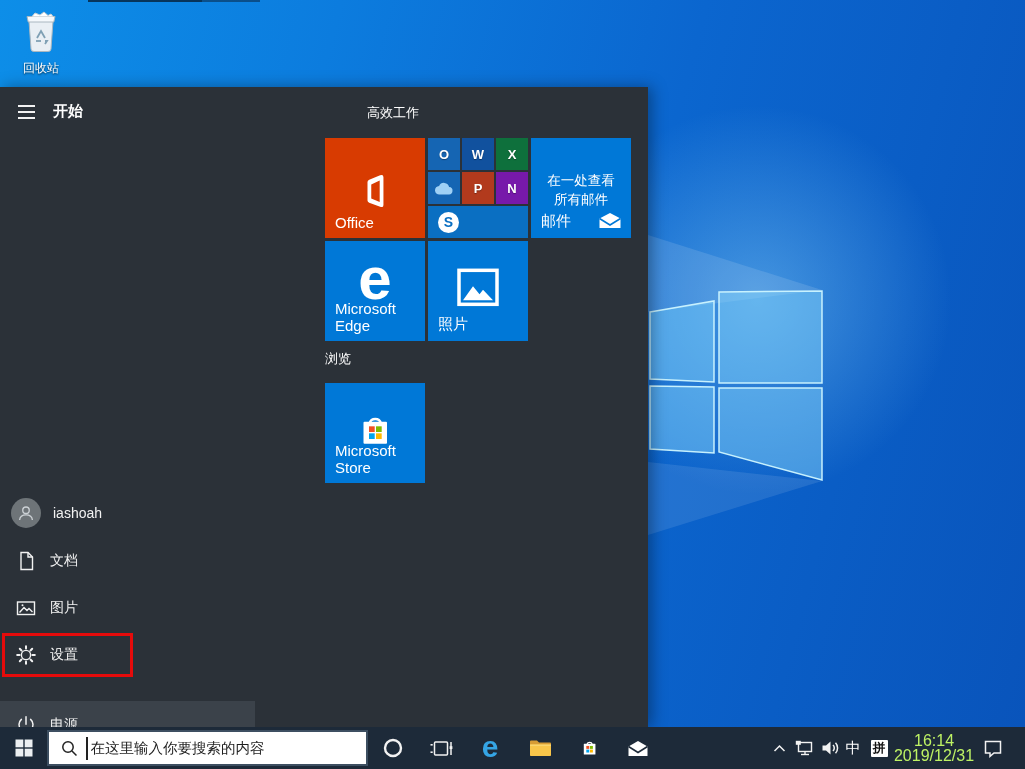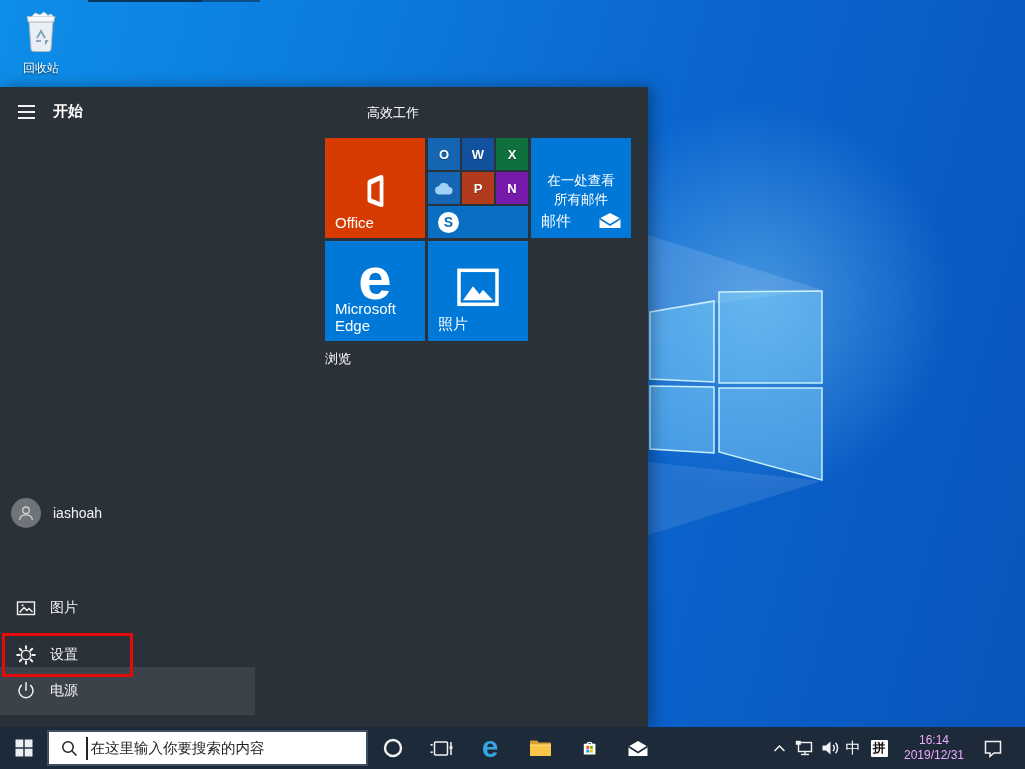--- a/index.html
+++ b/index.html
@@ -81,21 +81,21 @@
   .caret { width:1.5px; height:23px; background:#222; margin-left:8px; flex:0 0 auto; }
   .tb-search input {
     flex:1; border:none; outline:none; background:transparent;
     font-family:inherit; font-size:14.5px; color:#0f172a; padding:0 6px 0 3px;
   }
   .tb-search input::placeholder { color:#1f1f1f; opacity:1; }
   .edge-tb-e { font-size:30px; font-weight:700; color:#35a5e5; line-height:1; margin-top:-3px; }
   .tray-text { color:#fff; font-size:15px; }
   .ime-box { width:17px; height:17px; background:#fff; color:#111; border-radius:1px;
     display:flex; align-items:center; justify-content:center; font-size:12.5px; font-weight:700; }
-  .tb-clock { color:#f0abfc; font-size:12px; line-height:15px; text-align:center; }
+  .tb-clock { color:#bef264; font-size:16px; line-height:15px; text-align:center; }
 </style>
 </head>
 <body>
 
 <div class="screen">
 
   <div class="wallpaper">
     <svg width="1025" height="727" viewBox="0 0 1025 727">
       <polygon points="648,235 822,290 648,312" fill="rgba(255,255,255,0.12)"></polygon>
       <polygon points="648,462 822,481 648,535" fill="rgba(255,255,255,0.10)"></polygon>
@@ -139,20 +139,27 @@
     <div class="nav-item" style="top:402px;">
       <div class="avatar">
         <svg width="20" height="20" viewBox="0 0 21 21" fill="none" stroke="#ccd1d5" stroke-width="1.4">
           <circle cx="10.5" cy="7.6" r="3.4"></circle>
           <path d="M3.8 17.8 C4.1 13.6 7 12.4 10.5 12.4 C14 12.4 16.9 13.6 17.2 17.8"></path>
         </svg>
       </div>
       <span class="nav-label" style="margin-left:12px;">iashoah</span>
     </div>
 
+    <div class="nav-item" style="top:450px;">
+      <svg class="nav-ic" viewBox="0 0 22 22" fill="none" stroke="#f2f2f2" stroke-width="1.4">
+        <path d="M6 2.5 h7 l4.5 4.5 v12.5 h-11.5 z"></path>
+        <path d="M13 2.5 v4.5 h4.5"></path>
+      </svg>
+      <span class="nav-label">文档</span>
+    </div>
 
     <div class="nav-item" style="top:544px;">
       <svg class="nav-ic" viewBox="0 0 22 22" fill="none" stroke="#f2f2f2" stroke-width="1.4">
         <circle cx="11" cy="11" r="4.6"></circle>
         <g stroke-width="2" stroke-linecap="round">
           <line x1="11" y1="2.2" x2="11" y2="4.6"></line>
           <line x1="11" y1="17.4" x2="11" y2="19.8"></line>
           <line x1="2.2" y1="11" x2="4.6" y2="11"></line>
           <line x1="17.4" y1="11" x2="19.8" y2="11"></line>
           <line x1="4.8" y1="4.8" x2="6.5" y2="6.5"></line>
@@ -166,21 +173,21 @@
 
     <div class="nav-item" style="top:497px;">
       <svg class="nav-ic" viewBox="0 0 22 22" fill="none" stroke="#f2f2f2" stroke-width="1.4">
         <rect x="2.5" y="5" width="17" height="12.5"></rect>
         <path d="M4.5 15.5 L9 10.5 L12 13.5 L14 11.5 L17.5 15"></path>
         <circle cx="7.5" cy="8.3" r="1" fill="#f2f2f2" stroke="none"></circle>
       </svg>
       <span class="nav-label">图片</span>
     </div>
 
-    <div class="nav-item hovered" style="top:580px;">
+    <div class="nav-item hovered" style="top:614px;">
       <svg class="nav-ic" viewBox="0 0 22 22" fill="none" stroke="#f2f2f2" stroke-width="1.5" stroke-linecap="round">
         <path d="M11 2.8 v7.4"></path>
         <path d="M6.4 5.4 A7 7 0 1 0 15.6 5.4"></path>
       </svg>
       <span class="nav-label">电源</span>
     </div>
 
     <div class="group-label" style="left:325px;top:17px;margin-left:42px;">高效工作</div>
 
     <div class="tile" style="left: 325px; top: 51px; background-color: rgb(216, 59, 1);">
@@ -235,20 +242,31 @@
     <div class="tile" style="left: 428px; top: 154px; background-color: rgb(0, 120, 215);">
       <svg class="tile-center-ic" width="46" height="46" viewBox="0 0 46 46">
         <rect x="4" y="6" width="38" height="34" fill="none" stroke="#fff" stroke-width="3.5"></rect>
         <path d="M8 36 L18 22 L24.5 30 L28 25.5 L38 36 Z" fill="#fff"></path>
       </svg>
       <span class="tile-label">照片</span>
     </div>
 
     <div class="group-label" style="left:325px;top:263px;">浏览</div>
 
+    <div class="tile" style="left: 325px; top: 296px; background-color: rgb(0, 120, 215);">
+      <svg class="tile-center-ic" width="46" height="46" viewBox="0 0 46 46">
+        <path d="M17.5 17 a6 6 0 0 1 11.5 0" fill="none" stroke="#fff" stroke-width="2.4"></path>
+        <rect x="11.5" y="15.5" width="23.5" height="22" rx="1" fill="#fff"></rect>
+        <rect x="17" y="20" width="5.7" height="5.7" fill="#f25022"></rect>
+        <rect x="24" y="20" width="5.7" height="5.7" fill="#7fba00"></rect>
+        <rect x="17" y="27" width="5.7" height="5.7" fill="#00a4ef"></rect>
+        <rect x="24" y="27" width="5.7" height="5.7" fill="#ffb900"></rect>
+      </svg>
+      <span class="tile-label">Microsoft Store</span>
+    </div>
   </div>
 
   <div class="annotation-box" style="border-color: rgb(230, 11, 11);"></div>
 
   <div class="taskbar">
 
     <div class="tb-btn" style="left:0;width:48px;">
       <svg width="18" height="18" viewBox="0 0 18 18">
         <rect x="0.5" y="0.5" width="7.8" height="7.8" fill="#eceff1"></rect>
         <rect x="9.7" y="0.5" width="7.8" height="7.8" fill="#eceff1"></rect>

